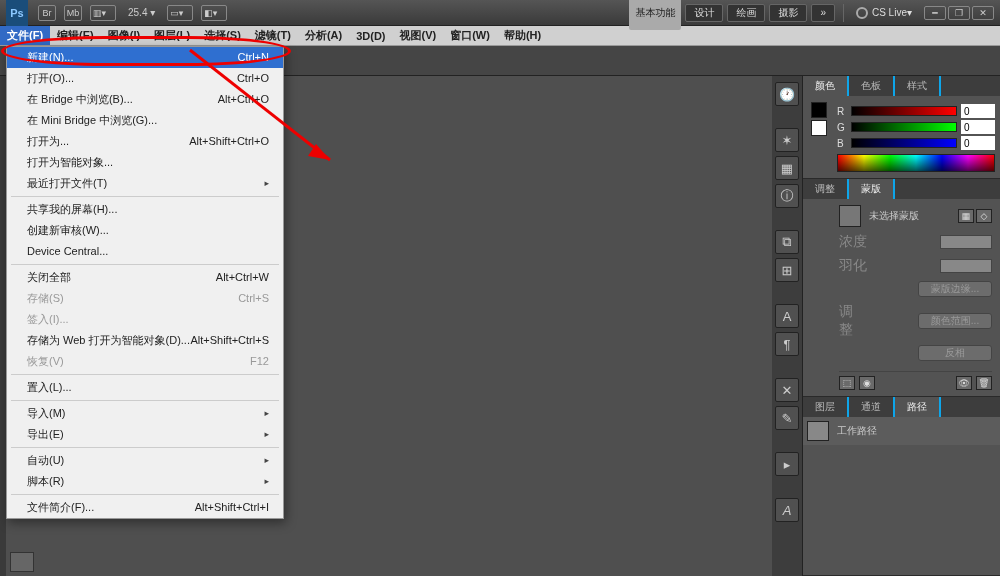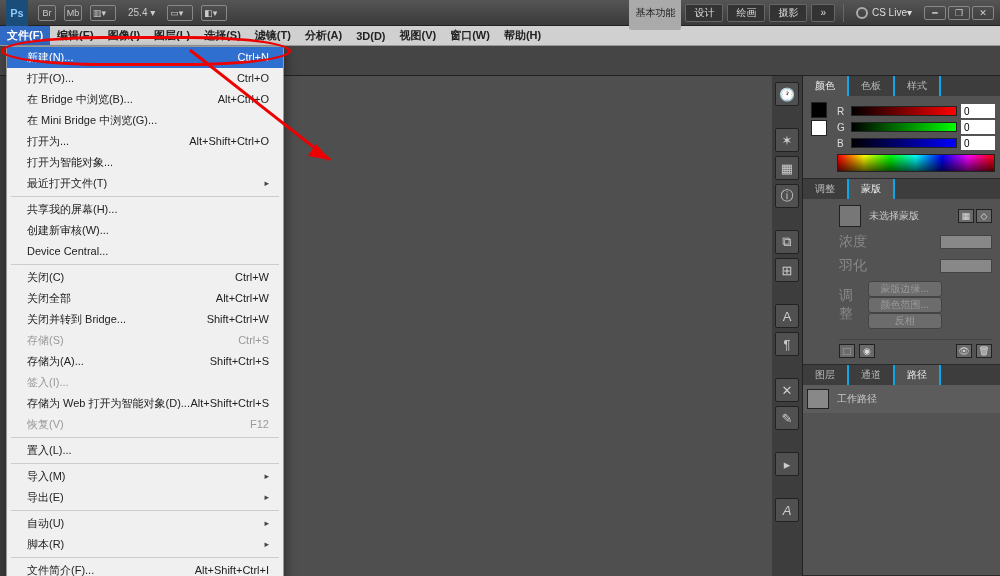--- a/index.html
+++ b/index.html
@@ -67,21 +67,21 @@
   .spectrum::before { content: ""; position: absolute; left: 0; right: 0; top: 0; bottom: 0; background: linear-gradient(#fff0, #000a); }
 
   
   .mask-body { display: flex; flex-direction: column; gap: 6px; padding-left: 36px; }
   .mask-hdr { display: flex; align-items: center; justify-content: space-between; }
   .mask-thumb { width: 22px; height: 22px; background: #777; border: 1px solid #222; }
   .icon-sm { width: 16px; height: 14px; border: 1px solid #222; background: #6a6a6a; display: flex; align-items: center; justify-content: center; font-size: 9px; color: #ddd; }
   .mask-field { display: flex; align-items: center; justify-content: space-between; gap: 6px; }
   .mask-label { color: #888; font-size: 14px; }
   .mask-val { width: 52px; height: 14px; background: #888; border: 1px solid #444; }
-  .mask-btns { display: flex; flex-direction: column; gap: 0; width: 100%; }
+  .mask-btns { display: flex; flex-direction: column; gap: 16px; width: 100%; align-items: flex-end; }
   .mask-btn { width: 74px; height: 16px; background: #6c6c6c; color: #999; font-size: 10px; display: flex; align-items: center; justify-content: center; border: 1px solid #444; border-radius: 3px; }
   .mask-bottom { display: flex; justify-content: space-between; border-top: 1px solid #444; padding-top: 4px; margin-top: 4px; }
 
   
   .path-row { display: flex; align-items: center; gap: 8px; padding: 4px; background: #5c5c5c; text-align: right; }
   .path-thumb { width: 22px; height: 20px; background: #888; border: 1px solid #222; }
 
   
   .dropdown { position: absolute; top: 46px; left: 6px; width: 278px; background: #f0f0f0; border: 1px solid #999; box-shadow: 2px 4px 10px rgba(0,0,0,.4); z-index: 50; font-size: 11px; }
   .dd-item { display: flex; justify-content: space-between; padding: 3px 14px 3px 20px; color: #222; cursor: default; line-height: 15px; }
@@ -182,38 +182,26 @@
   <div class="dd-item">
       <span>创建新审核(W)...</span>
       <span></span>
     </div>
   <div class="dd-item">
       <span>Device Central...</span>
       <span></span>
     </div>
   <div class="dd-sep"></div>
   <div class="dd-item">
-      <span>关闭(C)</span>
-      <span>Ctrl+W</span>
-    </div>
-  <div class="dd-item">
       <span>关闭全部</span>
       <span>Alt+Ctrl+W</span>
-    </div>
-  <div class="dd-item">
-      <span>关闭并转到 Bridge...</span>
-      <span>Shift+Ctrl+W</span>
     </div>
   <div class="dd-item disabled">
       <span>存储(S)</span>
       <span>Ctrl+S</span>
-    </div>
-  <div class="dd-item">
-      <span>存储为(A)...</span>
-      <span>Shift+Ctrl+S</span>
     </div>
   <div class="dd-item disabled">
       <span>签入(I)...</span>
       <span></span>
     </div>
   <div class="dd-item">
       <span>存储为 Web 打开为智能对象(D)...</span>
       <span>Alt+Shift+Ctrl+S</span>
     </div>
   <div class="dd-item disabled">

